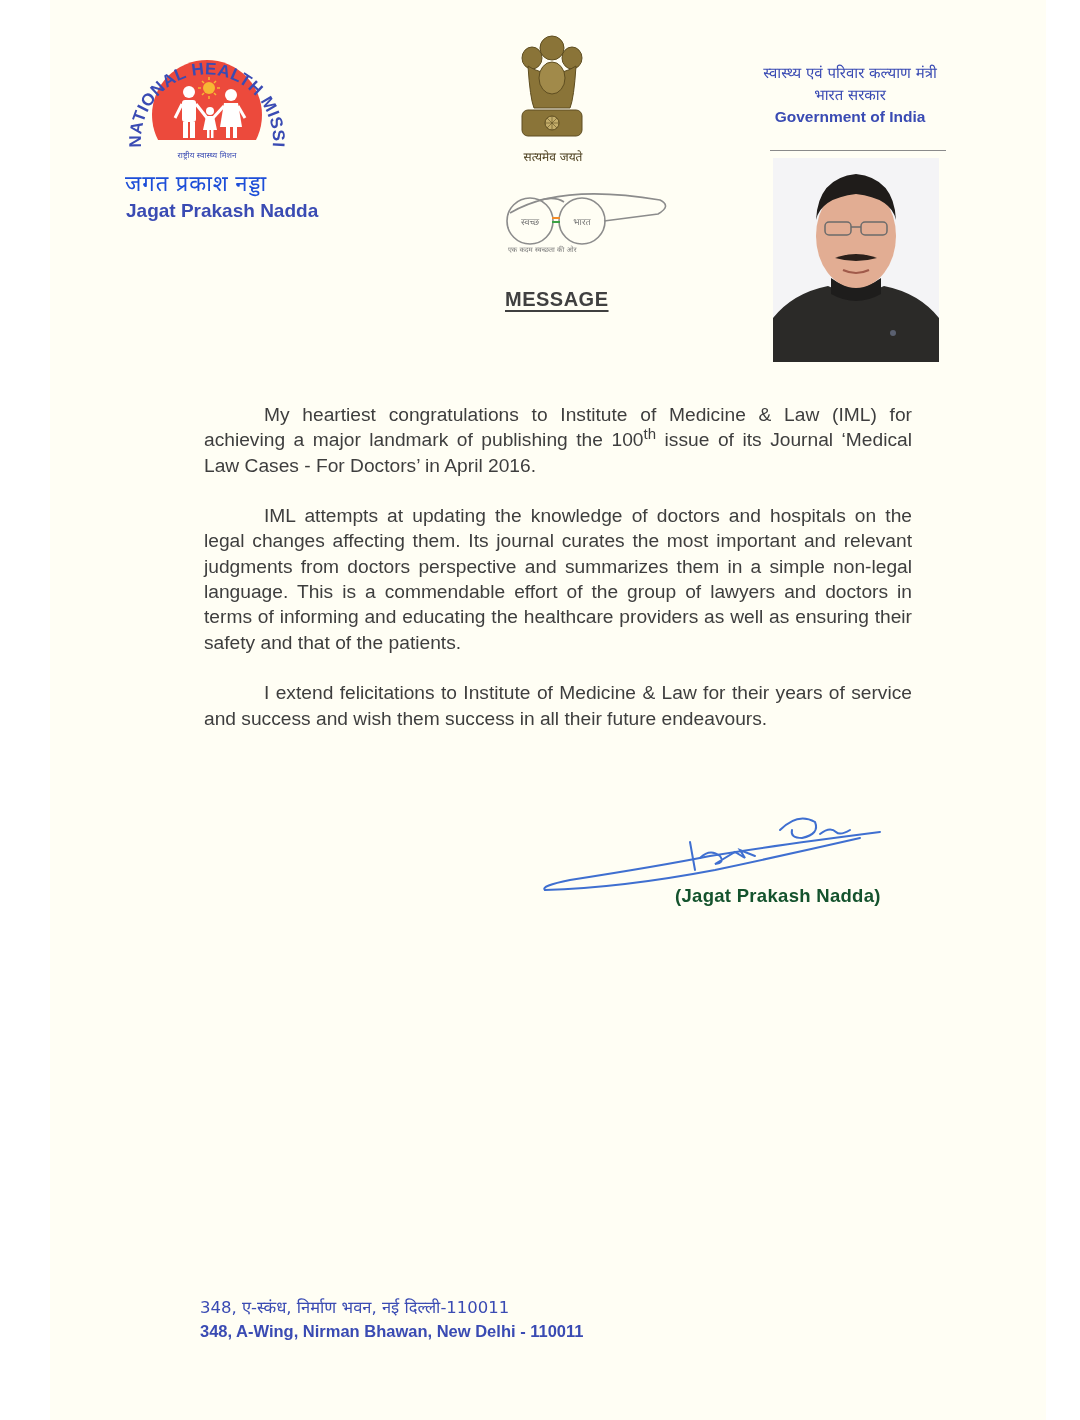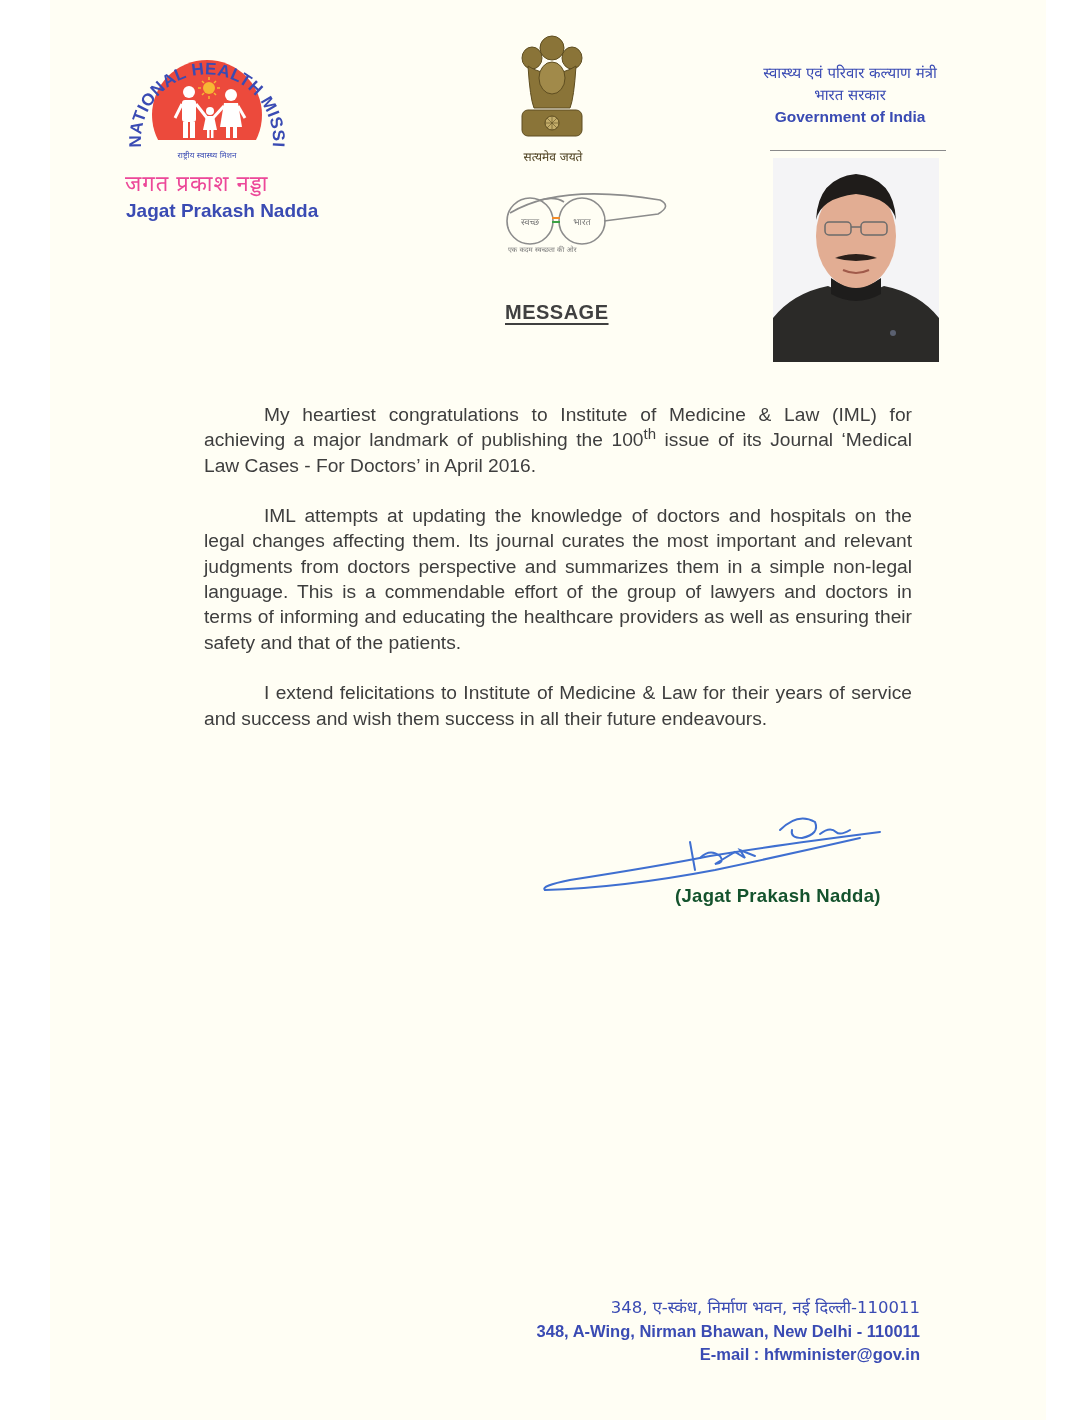--- a/index.html
+++ b/index.html
@@ -7,47 +7,47 @@
     width: 1080px; height: 1420px; background: #ffffff; position: relative; overflow: hidden;
     font-family: "Liberation Sans", sans-serif;
   }
   .paper {
     position: absolute; left: 50px; top: 0; width: 996px; height: 1420px;
     background: #fffef4;
   }
   .abs { position: absolute; }
   
   .nhm-logo { left: 120px; top: 40px; width: 170px; height: 130px; }
-  .hi-name { left: 125px; top: 167px; font-family: Liberation Sans, sans-serif; font-size: 22px; color: #ec4899; letter-spacing: 1px; }
+  .hi-name { left: 125px; top: 167px; font-family: Liberation Serif, serif; font-size: 22px; color: #1d4ed8; letter-spacing: 1px; }
   .en-name { left: 126px; top: 200px; font-size: 19px; font-weight: bold; color: #3a4bb3; }
   
   .emblem { left: 512px; top: 28px; width: 80px; height: 118px; }
   .satyameva { left: 505px; top: 148px; width: 96px; text-align: center; font-family: "DejaVu Sans", sans-serif; font-size: 12px; color: #4a3d1c; }
   .swachh { left: 500px; top: 188px; width: 170px; height: 70px; }
   .swachh-tag { left: 508px; top: 245px; font-family: "DejaVu Sans", sans-serif; font-size: 7px; color: #777; }
   
   .hdr-right { left: 700px; top: 48px; width: 300px; text-align: center; color: #3a4bb3; margin-top: 14px; }
   .hdr-hi1 { font-family: "DejaVu Sans", sans-serif; font-size: 15px; line-height: 22px; }
   .hdr-hi2 { font-family: "DejaVu Sans", sans-serif; font-size: 15px; line-height: 22px; }
   .hdr-en1 { font-size: 15.5px; font-weight: bold; line-height: 21px; margin-top: 4px; }
   .hdr-en2 { font-size: 15.5px; font-weight: bold; line-height: 21px; }
   .hdr-rule { left: 770px; top: 150px; width: 176px; height: 1px; background: #8a8a8a; }
   
   .photo { left: 773px; top: 158px; width: 166px; height: 204px; background: #f4f4f6; overflow: hidden; }
   
-  .msg-title { left: 505px; top: 301px; font-size: 20px; font-weight: bold; color: #404040; text-decoration: underline; text-underline-offset: 4px; letter-spacing: 0.5px; }
+  .msg-title { left: 505px; top: 288px; font-size: 20px; font-weight: bold; color: #404040; text-decoration: underline; text-underline-offset: 4px; letter-spacing: 0.5px; }
   
   .body { left: 204px; top: 402px; width: 708px; color: #3e3e3e; font-size: 19.2px; line-height: 25.3px; text-align: justify; font-family: "Liberation Sans", sans-serif; }
   .body p { margin: 0 0 25.3px 0; text-indent: 60px; }
   .body sup { font-size: 15px; line-height: 0; }
   
   .signature { left: 540px; top: 808px; width: 350px; height: 95px; }
   .sig-name { left: 675px; top: 885px; font-size: 18.5px; font-weight: bold; color: #14532d; letter-spacing: 0.3px; }
   
-  .footer { left: 200px; top: 1296px; width: 720px; text-align: right; color: #3a4bb3; font-weight: bold; }
+  .footer { left: 200px; top: 1296px; width: 720px; text-align: left; color: #3a4bb3; font-weight: bold; }
   .footer div { font-size: 16.5px; line-height: 23.5px; }
   .footer .hi { font-family: "DejaVu Sans", sans-serif; font-weight: normal; font-size: 16.5px; }
 </style>
 </head>
 <body>
 
 <div class="paper"></div>
 
 <svg class="abs nhm-logo" viewBox="0 0 170 130">
   <defs>
@@ -168,14 +168,13 @@
     <path d="M160 50 Q170 40 180 48 Q185 55 175 56 L195 44 L205 50 L200 42 L215 48"></path>
     <path d="M240 22 Q258 4 275 14 Q280 26 262 30 Q250 30 252 22"></path>
     <path d="M280 26 Q290 18 296 24 Q300 28 310 22"></path>
   </g>
 </svg>
 <div class="abs sig-name">(Jagat Prakash Nadda)</div>
 
 <div class="abs footer">
   <div class="hi">348, ए-स्कंध, निर्माण भवन, नई दिल्ली-110011</div>
   <div>348, A-Wing, Nirman Bhawan, New Delhi - 110011</div>
-  <div>E-mail : hfwminister@gov.in</div>
 </div>
 
 </body></html>

